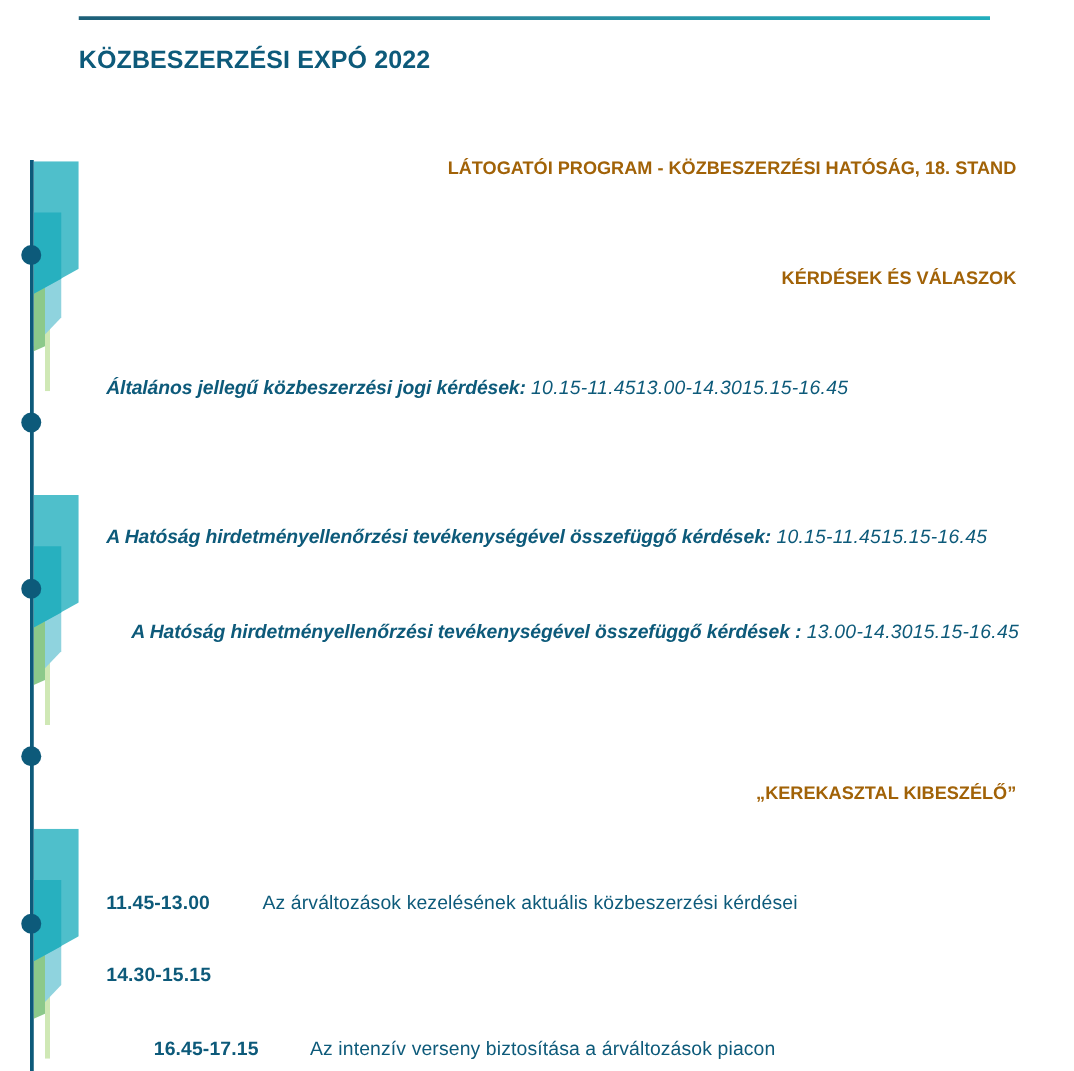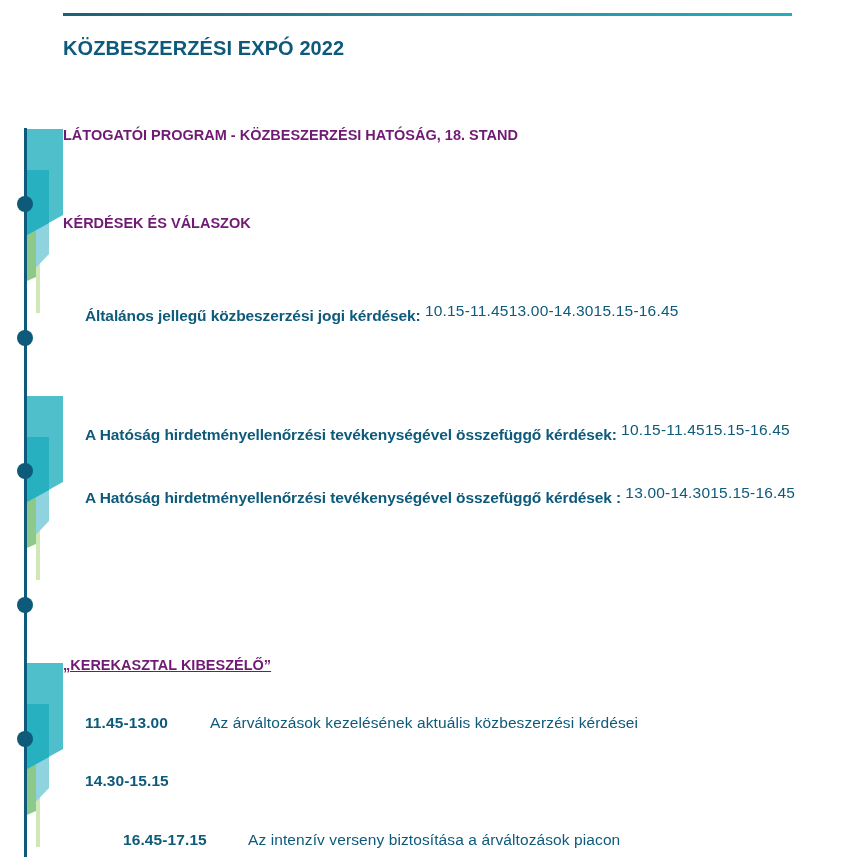--- a/index.html
+++ b/index.html
@@ -55,37 +55,38 @@
       height: 16px;
       border-radius: 50%;
       background: #0d5a7a;
       z-index: 3;
     }
     
     .green-heading {
       position: absolute;
       left: 63px;
       width: 750px;
-      text-align: left;
+      text-align: right;
       margin: 0;
       font-size: 14.5px;
       font-weight: bold;
-      color: #701a75;
+      color: #a16207;
     }
     
     .qa-block {
       position: absolute;
       left: 85px;
       font-size: 15.5px;
       color: #0d5a7a;
     }
     .qa-row {
       display: flex;
       height: 30px;
-      align-items: center;
+      align-items: flex-start;
+      font-style: italic;
     }
     .qa-label {
       font-weight: bold;
       white-space: pre;
       letter-spacing: -0.1px;
     }
     .qa-times {
       display: flex;
     }
     .qa-time {
@@ -174,31 +175,31 @@
 <div class="qa-block" style="top:420px;">
   <div class="qa-row">
     <span class="qa-label">A Hatóság hirdetményellenőrzési tevékenységével összefüggő kérdések: </span>
     <div class="qa-times">
       <span class="qa-time">10.15-11.45</span>
       <span class="qa-time">15.15-16.45</span>
     </div>
   </div>
 </div>
 
-<div class="qa-block" style="top:483px;">
+<div class="qa-block" style="top:496px;margin-left:20px;">
   <div class="qa-row">
     <span class="qa-label">A Hatóság hirdetményellenőrzési tevékenységével összefüggő kérdések : </span>
     <div class="qa-times">
       <span class="qa-time">13.00-14.30</span>
       <span class="qa-time">15.15-16.45</span>
     </div>
   </div>
 </div>
 
-<h3 class="green-heading" style="top:657px;text-decoration:underline;">„KEREKASZTAL KIBESZÉLŐ”</h3>
+<h3 class="green-heading" style="top:627px;">„KEREKASZTAL KIBESZÉLŐ”</h3>
 
 <div class="rt-row" style="top:713px;">
   <span class="rt-time">11.45-13.00</span>
   <span class="rt-topic">Az árváltozások kezelésének aktuális közbeszerzési kérdései</span>
 </div>
 <div class="rt-row" style="top:771px;">
   <span class="rt-time">14.30-15.15</span>
 </div>
 <div class="rt-row" style="top:830px;margin-left:38px;">
   <span class="rt-time">16.45-17.15</span>

